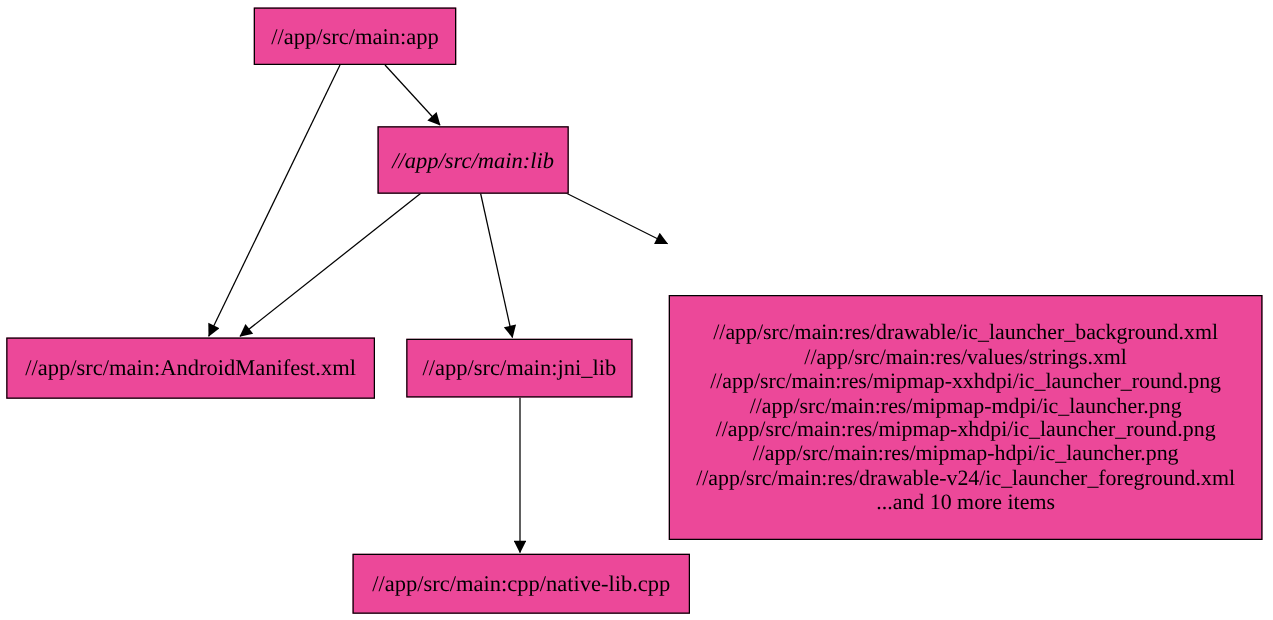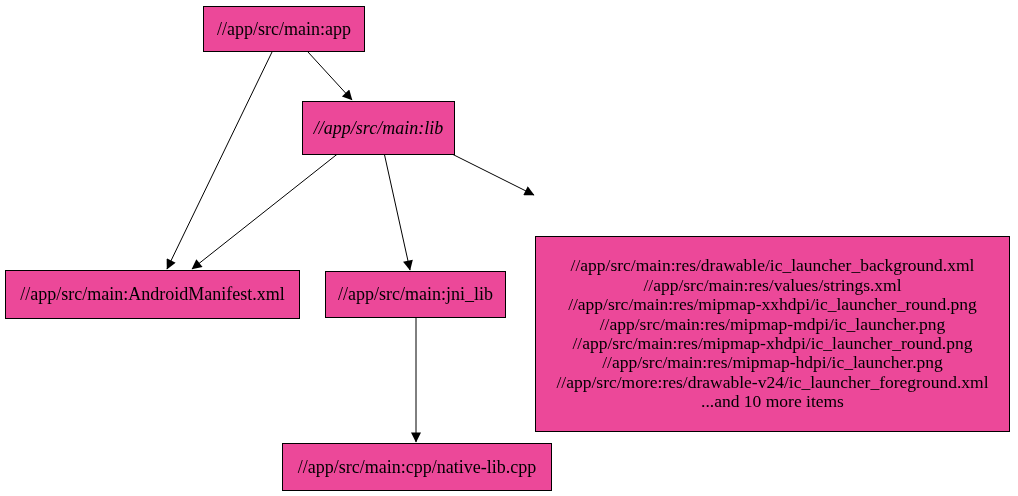--- a/index.html
+++ b/index.html
@@ -86,21 +86,21 @@
     <span>//app/src/main:jni_lib</span>
   </div>
 
   <div class="node node-resources">
     <span class="res-line">//app/src/main:res/drawable/ic_launcher_background.xml</span>
     <span class="res-line">//app/src/main:res/values/strings.xml</span>
     <span class="res-line">//app/src/main:res/mipmap-xxhdpi/ic_launcher_round.png</span>
     <span class="res-line">//app/src/main:res/mipmap-mdpi/ic_launcher.png</span>
     <span class="res-line">//app/src/main:res/mipmap-xhdpi/ic_launcher_round.png</span>
     <span class="res-line">//app/src/main:res/mipmap-hdpi/ic_launcher.png</span>
-    <span class="res-line">//app/src/more:res/drawable-v24/ic_launcher_foreground.xml</span>
+    <span class="res-line">//app/src/main:res/drawable-v24/ic_launcher_foreground.xml</span>
     <span class="res-line">...and 10 more items</span>
   </div>
 
   <div class="node node-native">
     <span>//app/src/main:cpp/native-lib.cpp</span>
   </div>
 
 </div>
 
 </body></html>

